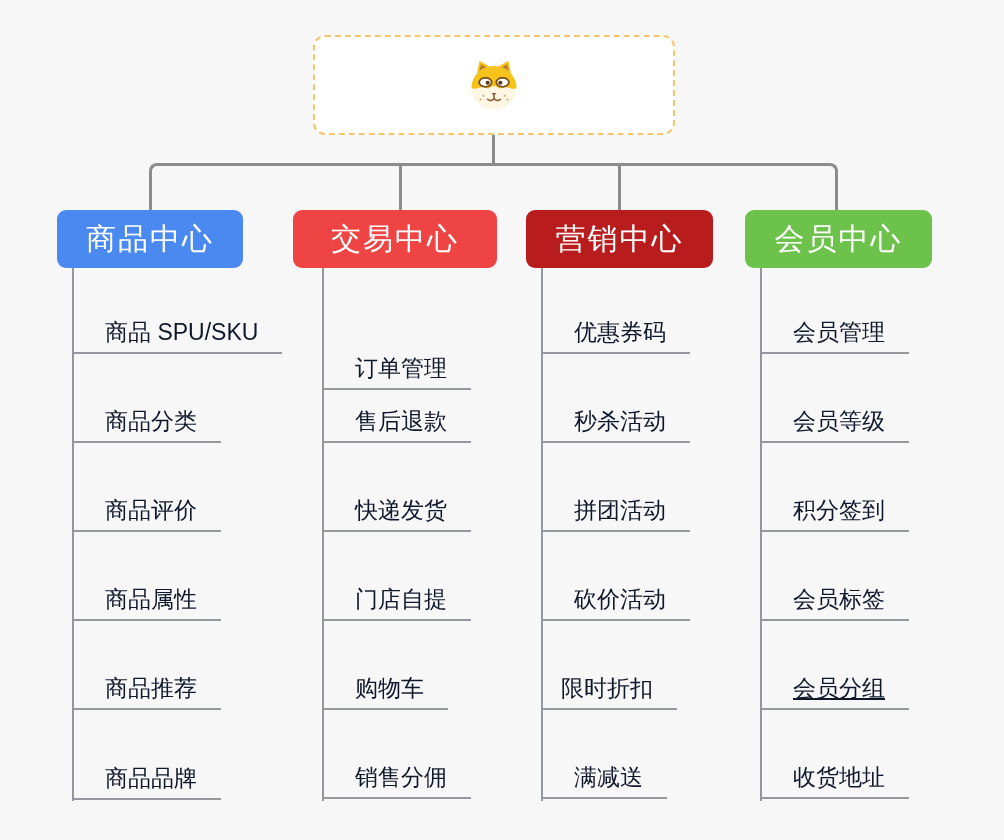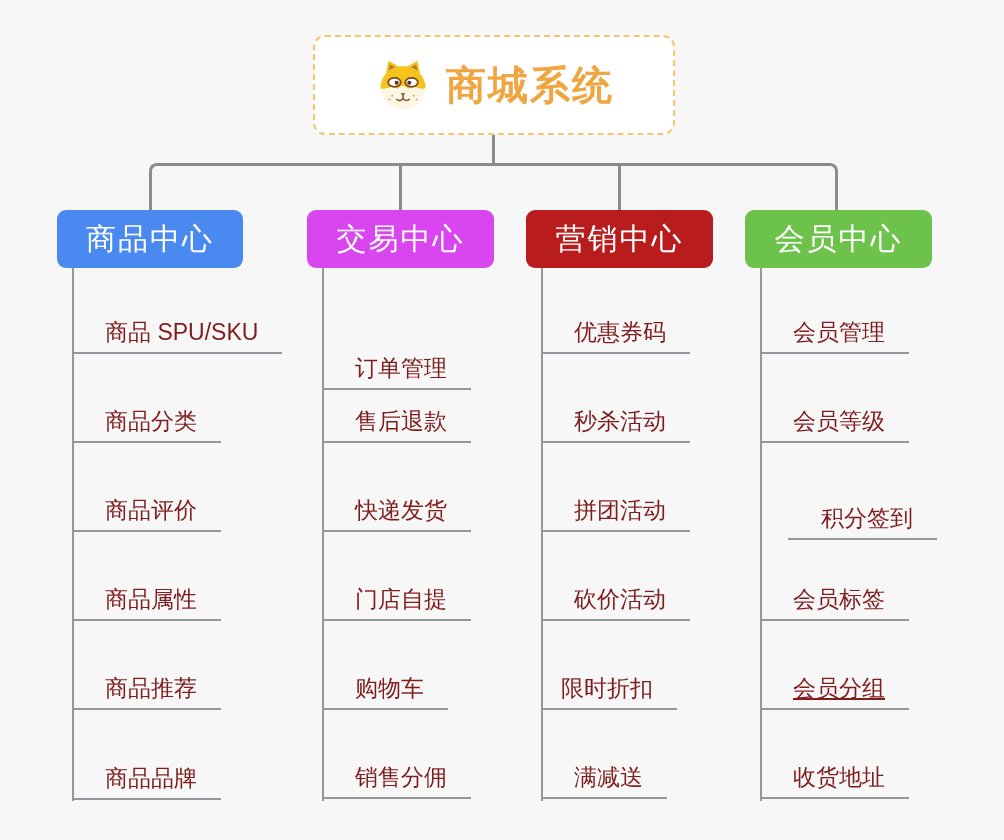--- a/index.html
+++ b/index.html
@@ -72,21 +72,21 @@
     box-sizing:border-box;
   }
   .leaf{
     position:absolute;
     left:-2px;                 
     height:40px;
     display:flex;align-items:flex-end;
     padding:0 24px 4px 33px;
     border-bottom:2px solid #94989d;
     font-size:23px;
-    color:#7f1d1d;
+    color:#0f172a;
     white-space:nowrap;
     box-sizing:border-box;
   }
 </style>
 </head>
 <body>
 
 <div class="canvas">
 
   <div class="root-node">
@@ -105,41 +105,40 @@
       <circle cx="25" cy="27.5" r="2.3" fill="#5a3a12"></circle>
       <circle cx="39" cy="27.5" r="2.3" fill="#5a3a12"></circle>
 
       <path d="M29.5,39 h5 l-2.5,3.5 Z" fill="#8b5e3c"></path>
       <path d="M32,42 v3 M32,45 q-3,4 -7,1 M32,45 q3,4 7,1" fill="none" stroke="#8b5e3c" stroke-width="1.8" stroke-linecap="round"></path>
       <circle cx="20" cy="42" r="1.1" fill="#caa86d"></circle>
       <circle cx="17" cy="46" r="1.1" fill="#caa86d"></circle>
       <circle cx="44" cy="42" r="1.1" fill="#caa86d"></circle>
       <circle cx="47" cy="46" r="1.1" fill="#caa86d"></circle>
     </svg>
-    <span class="root-title">商城系统</span>
   </div>
 
   <div class="conn stem"></div>
   <div class="conn corner-left"></div>
   <div class="conn corner-right"></div>
   <div class="conn rail-mid"></div>
   <div class="conn drop" style="left:399px"></div>
   <div class="conn drop" style="left:618px"></div>
 
   <div id="branches">
       <div class="branch-box" style="left: 57px; width: 186px; background: rgb(74, 137, 240);">商品中心</div>
       <div class="column" style="left: 72px;">
         <div class="leaf" style="top: 46px;">商品 SPU/SKU</div>
         <div class="leaf" style="top: 135px;">商品分类</div>
         <div class="leaf" style="top: 224px;">商品评价</div>
         <div class="leaf" style="top: 313px;">商品属性</div>
         <div class="leaf" style="top: 402px;">商品推荐</div>
         <div class="leaf" style="top: 492px;">商品品牌</div>
       </div>
-      <div class="branch-box" style="left: 307px; width: 187px; background: #d946ef;">交易中心</div>
+      <div class="branch-box" style="left: 293px; width: 204px; background: #ef4444;">交易中心</div>
       <div class="column" style="left: 322px;">
         <div class="leaf" style="top: 34px; margin-top: 48px;">订单管理</div>
         <div class="leaf" style="top: 135px;">售后退款</div>
         <div class="leaf" style="top: 224px;">快递发货</div>
         <div class="leaf" style="top: 313px;">门店自提</div>
         <div class="leaf" style="top: 402px;">购物车</div>
         <div class="leaf" style="top: 491px;">销售分佣</div>
       </div>
       <div class="branch-box" style="left: 526px; width: 187px; background: #b91c1c;">营销中心</div>
       <div class="column" style="left: 541px;">
@@ -147,19 +146,19 @@
         <div class="leaf" style="top: 135px;">秒杀活动</div>
         <div class="leaf" style="top: 224px;">拼团活动</div>
         <div class="leaf" style="top: 313px;">砍价活动</div>
         <div class="leaf" style="top: 402px; padding-left: 20px;">限时折扣</div>
         <div class="leaf" style="top: 491px;">满减送</div>
       </div>
       <div class="branch-box" style="left: 745px; width: 187px; background: rgb(108, 194, 74);">会员中心</div>
       <div class="column" style="left: 760px;">
         <div class="leaf" style="top: 46px;">会员管理</div>
         <div class="leaf" style="top: 135px;">会员等级</div>
-        <div class="leaf" style="top: 232px; margin-left: 28px;">积分签到</div>
+        <div class="leaf" style="top: 224px;">积分签到</div>
         <div class="leaf" style="top: 313px;">会员标签</div>
         <div class="leaf" style="top: 402px; text-decoration: underline;">会员分组</div>
         <div class="leaf" style="top: 491px;">收货地址</div>
       </div>
     </div>
 </div>
 
 </body></html>

